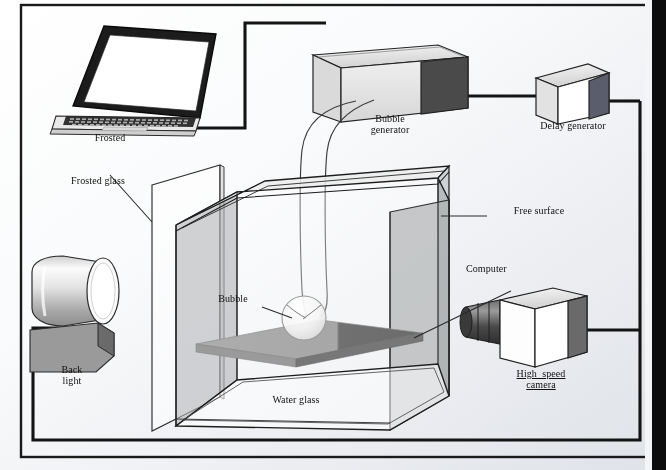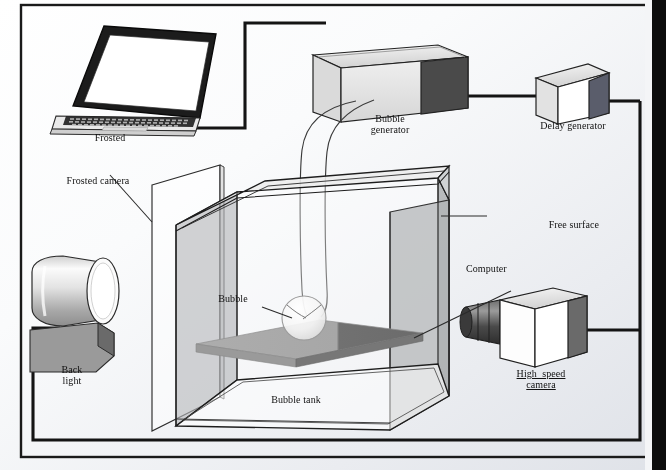--- a/index.html
+++ b/index.html
@@ -252,34 +252,34 @@
     <g fill="none" stroke="#2a2a2a" stroke-width="1.1">
       <path d="M110 175 L152 222"></path>
       <path d="M441 216 L487 216"></path>
       <path d="M511 291 L414 338"></path>
       <path d="M262 307 L292 318"></path>
     </g>
   </svg>
 
   <div class="lbl" style="left:54px;top:133px;width:112px;">Frosted</div>
 
-  <div class="lbl" style="left:33px;top:176px;width:130px;">Frosted camera</div>
+  <div class="lbl" style="left:33px;top:176px;width:130px;">Frosted glass</div>
 
   <div class="lbl two" style="left:336px;top:113px;width:108px;">Bubble
 generator</div>
 
   <div class="lbl" style="left:498px;top:121px;width:150px;">Delay generator</div>
 
-  <div class="lbl" style="left:479px;top:220px;width:120px;text-align:right;">Free surface</div>
+  <div class="lbl" style="left:479px;top:206px;width:120px;text-align:center;">Free surface</div>
 
   <div class="lbl" style="left:466px;top:264px;width:110px;text-align:left;">Computer</div>
 
   <div class="lbl" style="left:198px;top:294px;width:70px;">Bubble</div>
 
   <div class="lbl two" style="left:29px;top:364px;width:86px;">Back
 light</div>
 
   <div class="lbl two" style="left:471px;top:368px;width:140px;text-decoration:underline;">High  speed
 camera</div>
 
-  <div class="lbl" style="left:234px;top:395px;width:124px;">Bubble tank</div>
+  <div class="lbl" style="left:234px;top:395px;width:124px;">Water glass</div>
 
 </div>
 
 </body></html>

